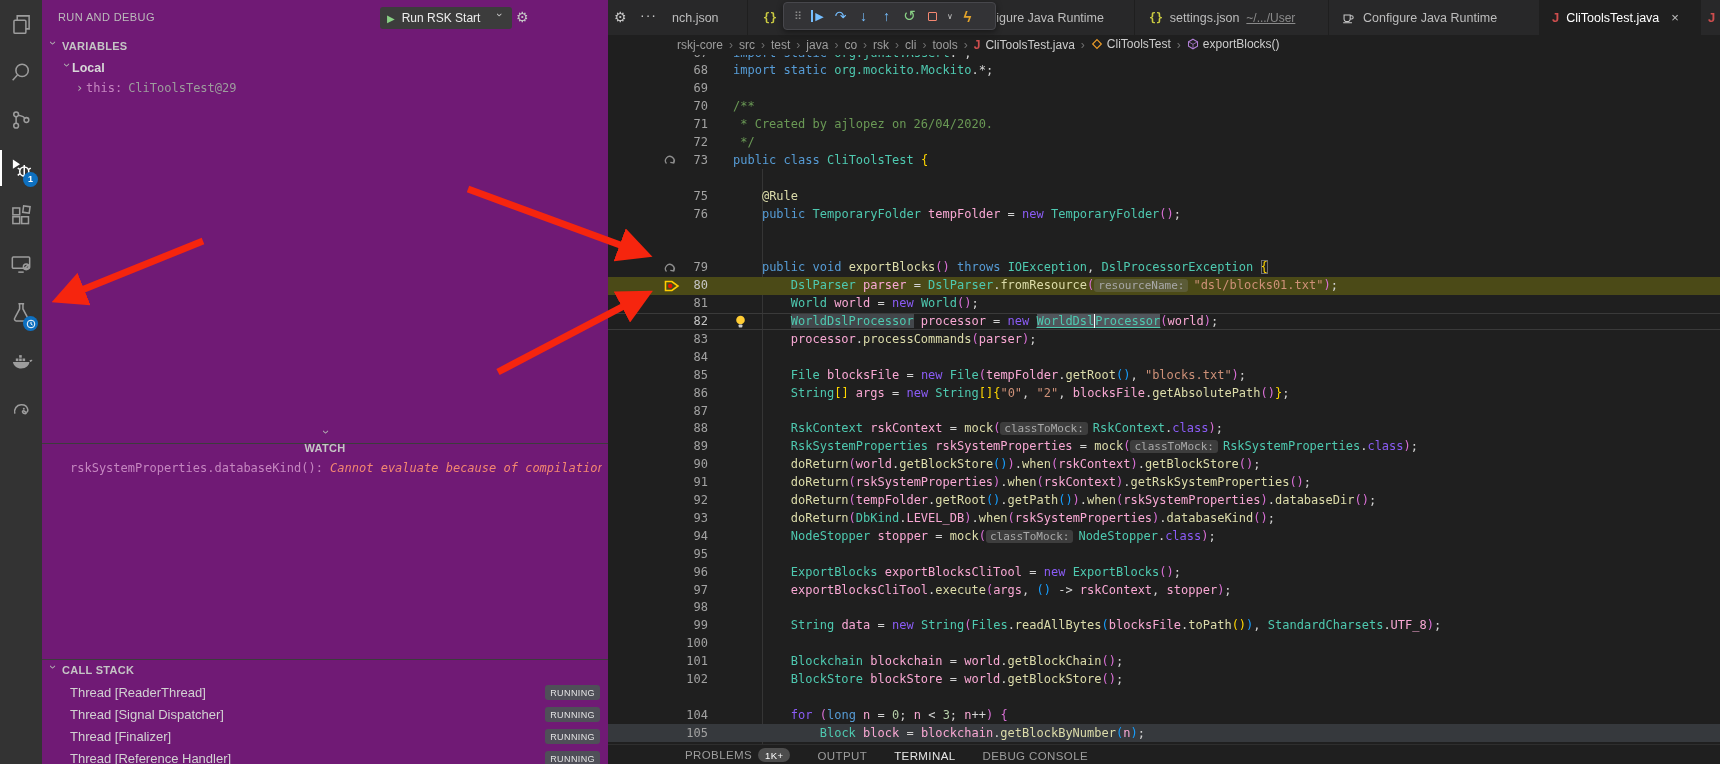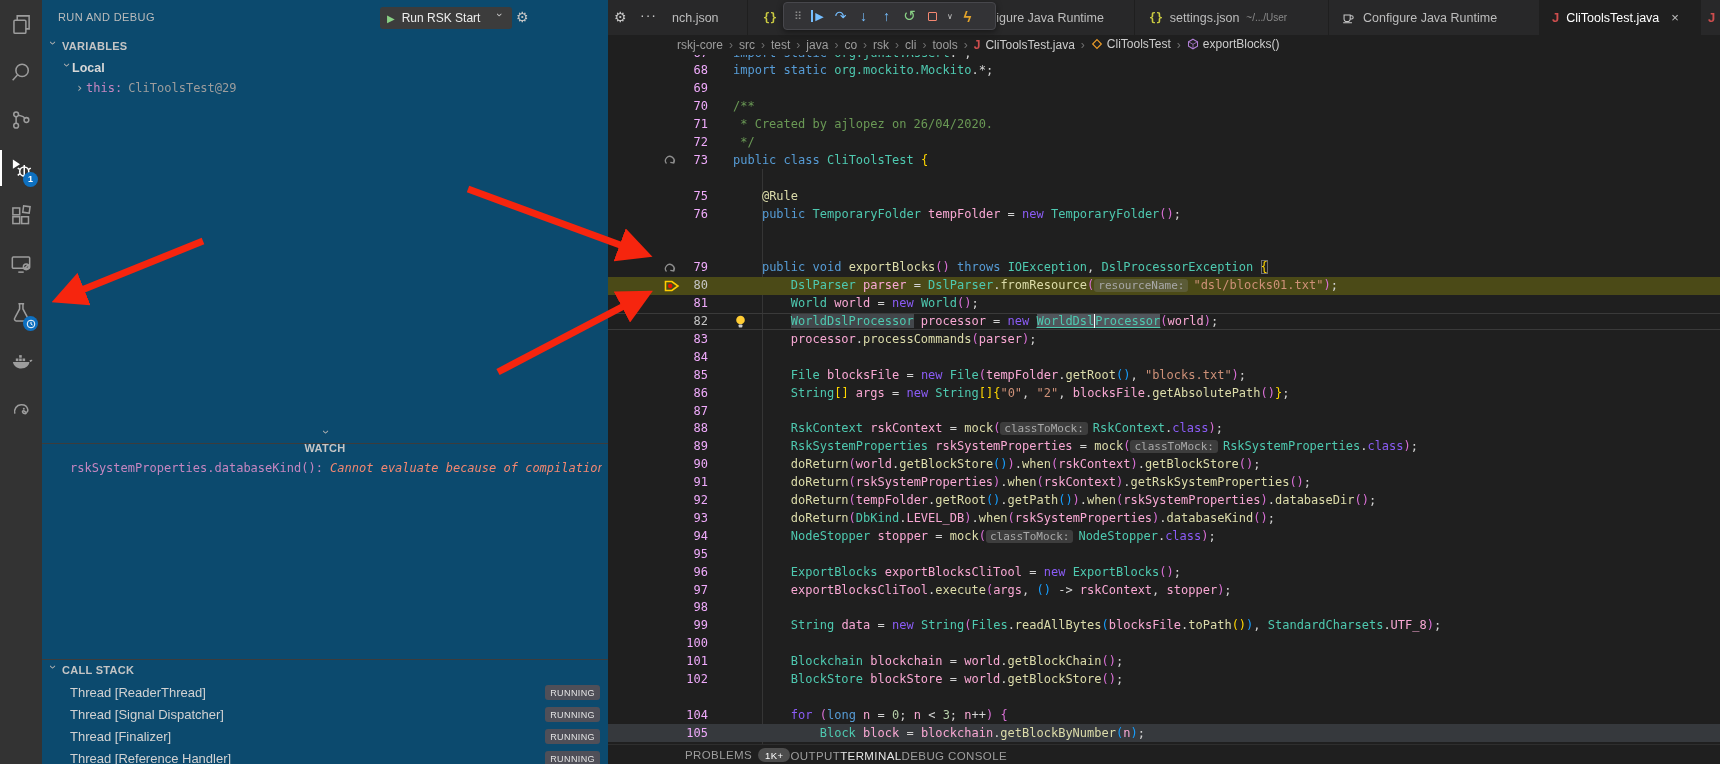--- a/index.html
+++ b/index.html
@@ -11,21 +11,21 @@
   #activity-bar { position:absolute; left:0; top:0; width:42px; height:764px; background:#333333; z-index:3; }
   .ab-item { position:relative; width:42px; height:48px; display:flex; align-items:center; justify-content:center; color:#9d9d9d; cursor:pointer; }
   .ab-item.active { color:#ffffff; }
   .ab-item.active::before { content:""; position:absolute; left:0; top:6px; bottom:6px; width:2px; background:#ffffff; }
   .ab-item svg { display:block; }
   .ab-badge { position:absolute; right:4px; bottom:5px; min-width:15px; height:15px; border-radius:50%; background:#0e70c0; color:#fff;
               font-size:9px; line-height:15px; text-align:center; font-weight:bold; }
   .ab-badge svg { position:absolute; left:2.5px; top:2.5px; }
 
   
-  #sidebar { position:absolute; left:42px; top:0; width:566px; height:764px; background:#0c4a6e; color:#cccccc; z-index:2; }
+  #sidebar { position:absolute; left:42px; top:0; width:566px; height:764px; background:#701a75; color:#cccccc; z-index:2; }
   #sb-header { position:absolute; left:0; top:0; right:0; height:35px; }
   #sb-title { position:absolute; left:16px; top:11px; font-size:11px; letter-spacing:.4px; color:#bcbcbc; }
   #run-btn { position:absolute; left:338px; top:7px; width:132px; height:22px; background:#3c3c3c; border-radius:3px;
              display:flex; align-items:center; padding:0 7px; cursor:pointer; }
   #run-btn .play { color:#89d185; font-size:10px; margin-right:7px; }
   #run-btn .lbl { font-size:12px; color:#eeeeee; flex:1; white-space:nowrap; }
   #run-btn .chev { color:#c5c5c5; font-size:11px; }
   #sb-gear { position:absolute; left:474px; top:9px; font-size:14px; color:#c5c5c5; cursor:pointer; }
 
   .sect-head { position:absolute; left:0; right:0; height:20px; display:flex; align-items:center; font-size:11px; font-weight:bold;
@@ -54,21 +54,21 @@
   
   #editor { position:absolute; left:608px; top:0; width:1112px; height:764px; background:#1f1f1f; }
 
   
   #tabbar { position:absolute; left:0; top:0; right:0; height:35px; background:#252526; }
   .tab { position:absolute; top:0; height:35px; background:#282829; border-right:1px solid #1f1f1f; display:flex; align-items:center;
          font-size:12.5px; color:#bdbdbd; cursor:pointer; white-space:nowrap; overflow:hidden; }
   .tab.active { background:#1f1f1f; color:#ffffff; }
   .tab .jicon { font-weight:bold; color:#cc4d4d; font-size:13px; margin:0 7px 0 0; }
   .tab .jsonicon { font-family:"DejaVu Sans Mono", monospace; font-weight:bold; color:#cbcb41; font-size:11.5px; margin-right:7px; }
-  .tab .dir { font-size:10px; color:#8a8a8a; margin-left:7px; }
+  .tab .dir { font-size:12px; color:#8a8a8a; margin-left:7px;text-decoration:underline; }
   .tab .close { margin-left:12px; color:#c0c0c0; font-size:13px; }
   #tb-gear { position:absolute; left:6px; top:9px; font-size:14px; color:#c5c5c5; cursor:pointer; }
   #tb-more { position:absolute; left:32px; top:7px; font-size:14px; color:#c5c5c5; letter-spacing:1px; cursor:pointer; }
 
   
   #dtoolbar { position:absolute; left:175px; top:2px; width:213px; height:28px; background:#333336; border:1px solid #47474c;
               border-radius:4px; box-shadow:0 2px 6px rgba(0,0,0,.45); display:flex; align-items:center; padding:0 6px; z-index:6; }
   .dt-ic { width:23px; text-align:center; font-size:14px; cursor:pointer; }
   .ic-grip { color:#8c8c8c; font-size:11px; cursor:grab; width:16px; }
   .ic-blue { color:#75beff; }
@@ -89,37 +89,37 @@
   #breadcrumb .jicon { font-weight:bold; color:#cc4d4d; font-size:12px; margin-right:5px; }
   #breadcrumb .symicon { display:inline-block; margin-right:4px; vertical-align:-2px; }
 
   
   #code { position:absolute; left:0; top:55px; right:0; bottom:20px; overflow:hidden; font-family:"DejaVu Sans Mono", monospace; font-size:12px; }
   .cl { position:absolute; left:0; right:0; height:17.9px; white-space:pre; }
   .cl.bg-step { background:#4b4a17; }
   .cl.bg-frame { background:#36393d; }
   .cl.bg-cur { box-shadow:inset 0 1px 0 #3a3a3a, inset 0 -1px 0 #3a3a3a; }
   .cl .gico { position:absolute; left:56px; top:3px; width:20px; height:13px; }
-  .cl .ln { position:absolute; left:0; top:1.5px; width:100px; text-align:right; color:#f0abfc; font-size:12px; }
+  .cl .ln { position:absolute; left:0; top:1.5px; width:100px; text-align:right; color:#a3a3a3; font-size:12px; }
   .cl.bg-step .ln, .cl.bg-cur .ln { color:#c6c6c6; }
   .cl .ct { position:absolute; left:125px; top:1.5px; }
   .cl .bulb { position:absolute; left:127px; top:2px; }
   #iguide { position:absolute; left:154px; top:114px; bottom:0; width:1px; background:#353535; }
 
   .tk-k{color:#569cd6} .tk-c{color:#8b5cf6} .tk-t{color:#4ec9b0} .tk-f{color:#dcdcaa} .tk-v{color:#f9a8d4}
   .tk-s{color:#ce9178} .tk-n{color:#b5cea8} .tk-m{color:#6a9955} .tk-a{color:#dcdcaa} .tk-p{color:#d4d4d4}
   .tk-b1{color:#ffd700} .tk-b2{color:#da70d6} .tk-b3{color:#179fff}
   .tk-i{background:rgba(130,130,130,.31); color:#a8a8a8; border-radius:3px; padding:0 4px; margin-right:5px; font-size:11px;}
   .hl1{background:#43474b;} .hl2{background:#51565c; text-decoration:underline; text-underline-offset:2px;}
   .match{outline:1px solid #707070; outline-offset:-1px;}
   .caret{display:inline-block; width:0; border-left:1.5px solid #ffffff; height:14px; vertical-align:-3px;}
 
   
   #panel { position:absolute; left:0; right:0; bottom:0; height:20px; background:#1f1f1f; border-top:1px solid #2e2e2e;
-           display:flex; align-items:flex-end; padding-left:77px; }
+           display:flex; align-items:flex-end; padding-left:77px; gap:27px; }
   .ptab { font-size:11.5px; letter-spacing:.4px; color:#9d9d9d; display:flex; align-items:center; gap:6px; cursor:pointer; padding-bottom:2px; }
   .ptab.active { color:#e7e7e7; }
   .ptab .pbadge { background:#4d4d4d; color:#ffffff; font-size:9.5px; padding:1.5px 7px; border-radius:10px; }
 
   #arrows { position:absolute; left:0; top:0; z-index:9; pointer-events:none; }
 </style>
 </head>
 <body>
 
 <div id="app">

